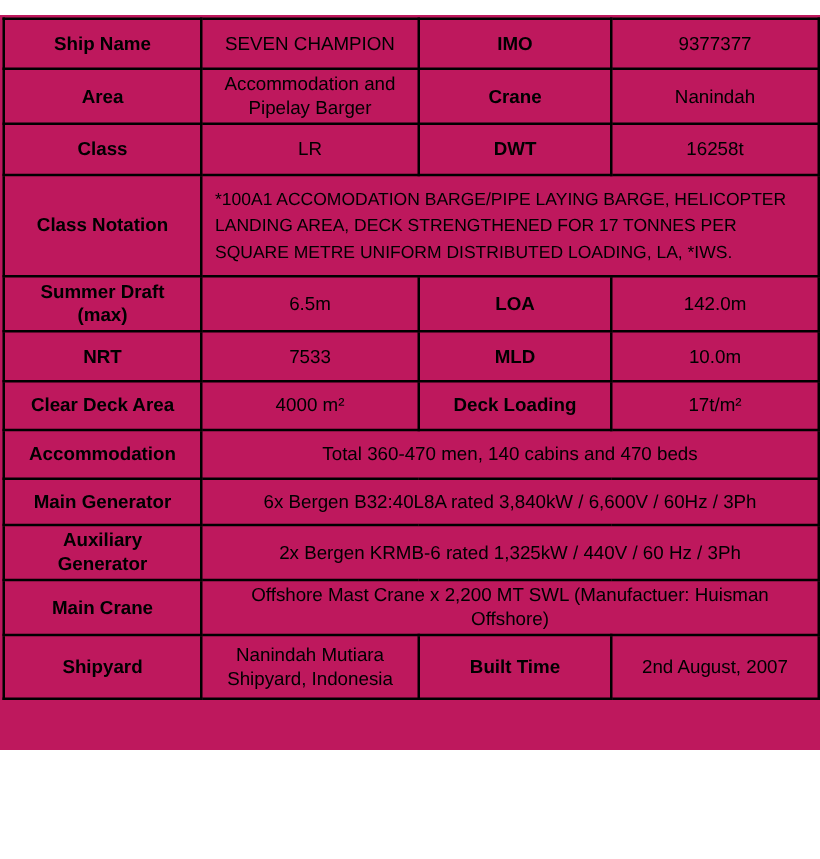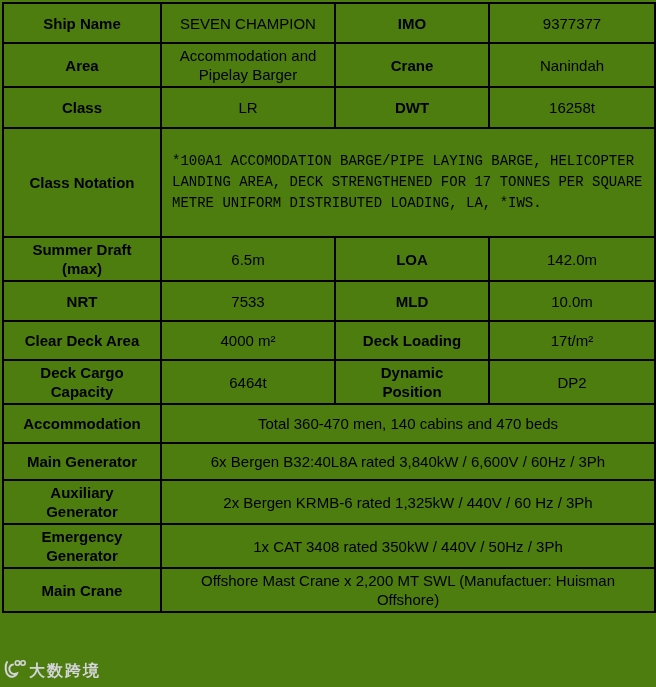--- a/index.html
+++ b/index.html
@@ -1,23 +1,24 @@
 <!DOCTYPE html>
 <html><head>
 <meta charset="utf-8">
 <style>
   html, body { margin: 0; padding: 0; }
   .page {
     position: relative;
     width: 656px;
-    height: 687px;
-    background: #4d7c0f;
+    height: 588px;
+    background: #be185d;
     font-family: "Liberation Sans", sans-serif;
     color: #000000;
     overflow: hidden;
+    margin-top: 12px;
   }
   table.spec {
     border-collapse: collapse;
     table-layout: fixed;
     width: 652px;
     margin: 2px 0 0 2px;
   }
   table.spec td {
     border: 2px solid #000000;
     text-align: center;
@@ -30,22 +31,21 @@
     font-weight: bold;
     padding: 2px 14px;
   }
   td.val {
     padding: 2px 8px;
   }
   td.val.notation {
     text-align: left;
     font-size: 14px;
     line-height: 21px;
-    padding: 22px 10px;
-    font-family: Liberation Mono, monospace;
+    padding: 8px 10px;
   }
   .watermark {
     position: absolute;
     left: 3px;
     top: 659px;
     display: flex;
     align-items: center;
     gap: 2px;
     pointer-events: none;
   }
@@ -102,45 +102,41 @@
         <td class="val">7533</td>
         <td class="lbl">MLD</td>
         <td class="val">10.0m</td>
       </tr>
       <tr style="height:39px">
         <td class="lbl">Clear Deck Area</td>
         <td class="val">4000 m²</td>
         <td class="lbl">Deck Loading</td>
         <td class="val">17t/m²</td>
       </tr>
-      <tr style="height:42px">
-        <td class="lbl">Deck Cargo Capacity</td>
-        <td class="val">6464t</td>
-        <td class="lbl">Dynamic Position</td>
-        <td class="val">DP2</td>
-      </tr>
       <tr style="height:39px">
         <td class="lbl">Accommodation</td>
         <td class="val" colspan="3">Total 360-470 men, 140 cabins and 470 beds</td>
       </tr>
       <tr style="height:37px">
         <td class="lbl">Main Generator</td>
         <td class="val" colspan="3">6x Bergen B32:40L8A rated 3,840kW / 6,600V / 60Hz / 3Ph</td>
       </tr>
       <tr style="height:41px">
         <td class="lbl">Auxiliary Generator</td>
         <td class="val" colspan="3">2x Bergen KRMB-6 rated 1,325kW / 440V / 60 Hz / 3Ph</td>
       </tr>
-      <tr style="height:42px">
-        <td class="lbl">Emergency Generator</td>
-        <td class="val" colspan="3">1x CAT 3408 rated 350kW / 440V / 50Hz / 3Ph</td>
-      </tr>
       <tr style="height:39px">
         <td class="lbl">Main Crane</td>
         <td class="val" colspan="3">Offshore Mast Crane x 2,200 MT SWL (Manufactuer: Huisman Offshore)</td>
+      </tr>
+      <tr style="height:51px">
+        <td class="lbl">Shipyard</td>
+        <td class="val">Nanindah Mutiara Shipyard, Indonesia</td>
+        <td class="lbl">Built Time</td>
+        <td class="val">2nd August, 2007</td>
       </tr>
     </tbody>
   </table>
 
   <div class="watermark">
     <span>
       <svg width="24" height="20" viewBox="0 0 24 20">
         <path d="M4 3 C1.5 7 2.5 14 5.5 16.5 C8.5 19 13 17.5 14 14.5 C10.5 15.8 7.5 14.5 6.5 11.5 C5.5 8.5 7.5 6 10 5.5" fill="none" stroke="#d4d4d9" stroke-width="2" stroke-linecap="round"></path>
         <circle cx="14.5" cy="4" r="2.2" fill="none" stroke="#d4d4d9" stroke-width="1.6"></circle>
         <circle cx="20" cy="4" r="2.2" fill="none" stroke="#d4d4d9" stroke-width="1.6"></circle>

